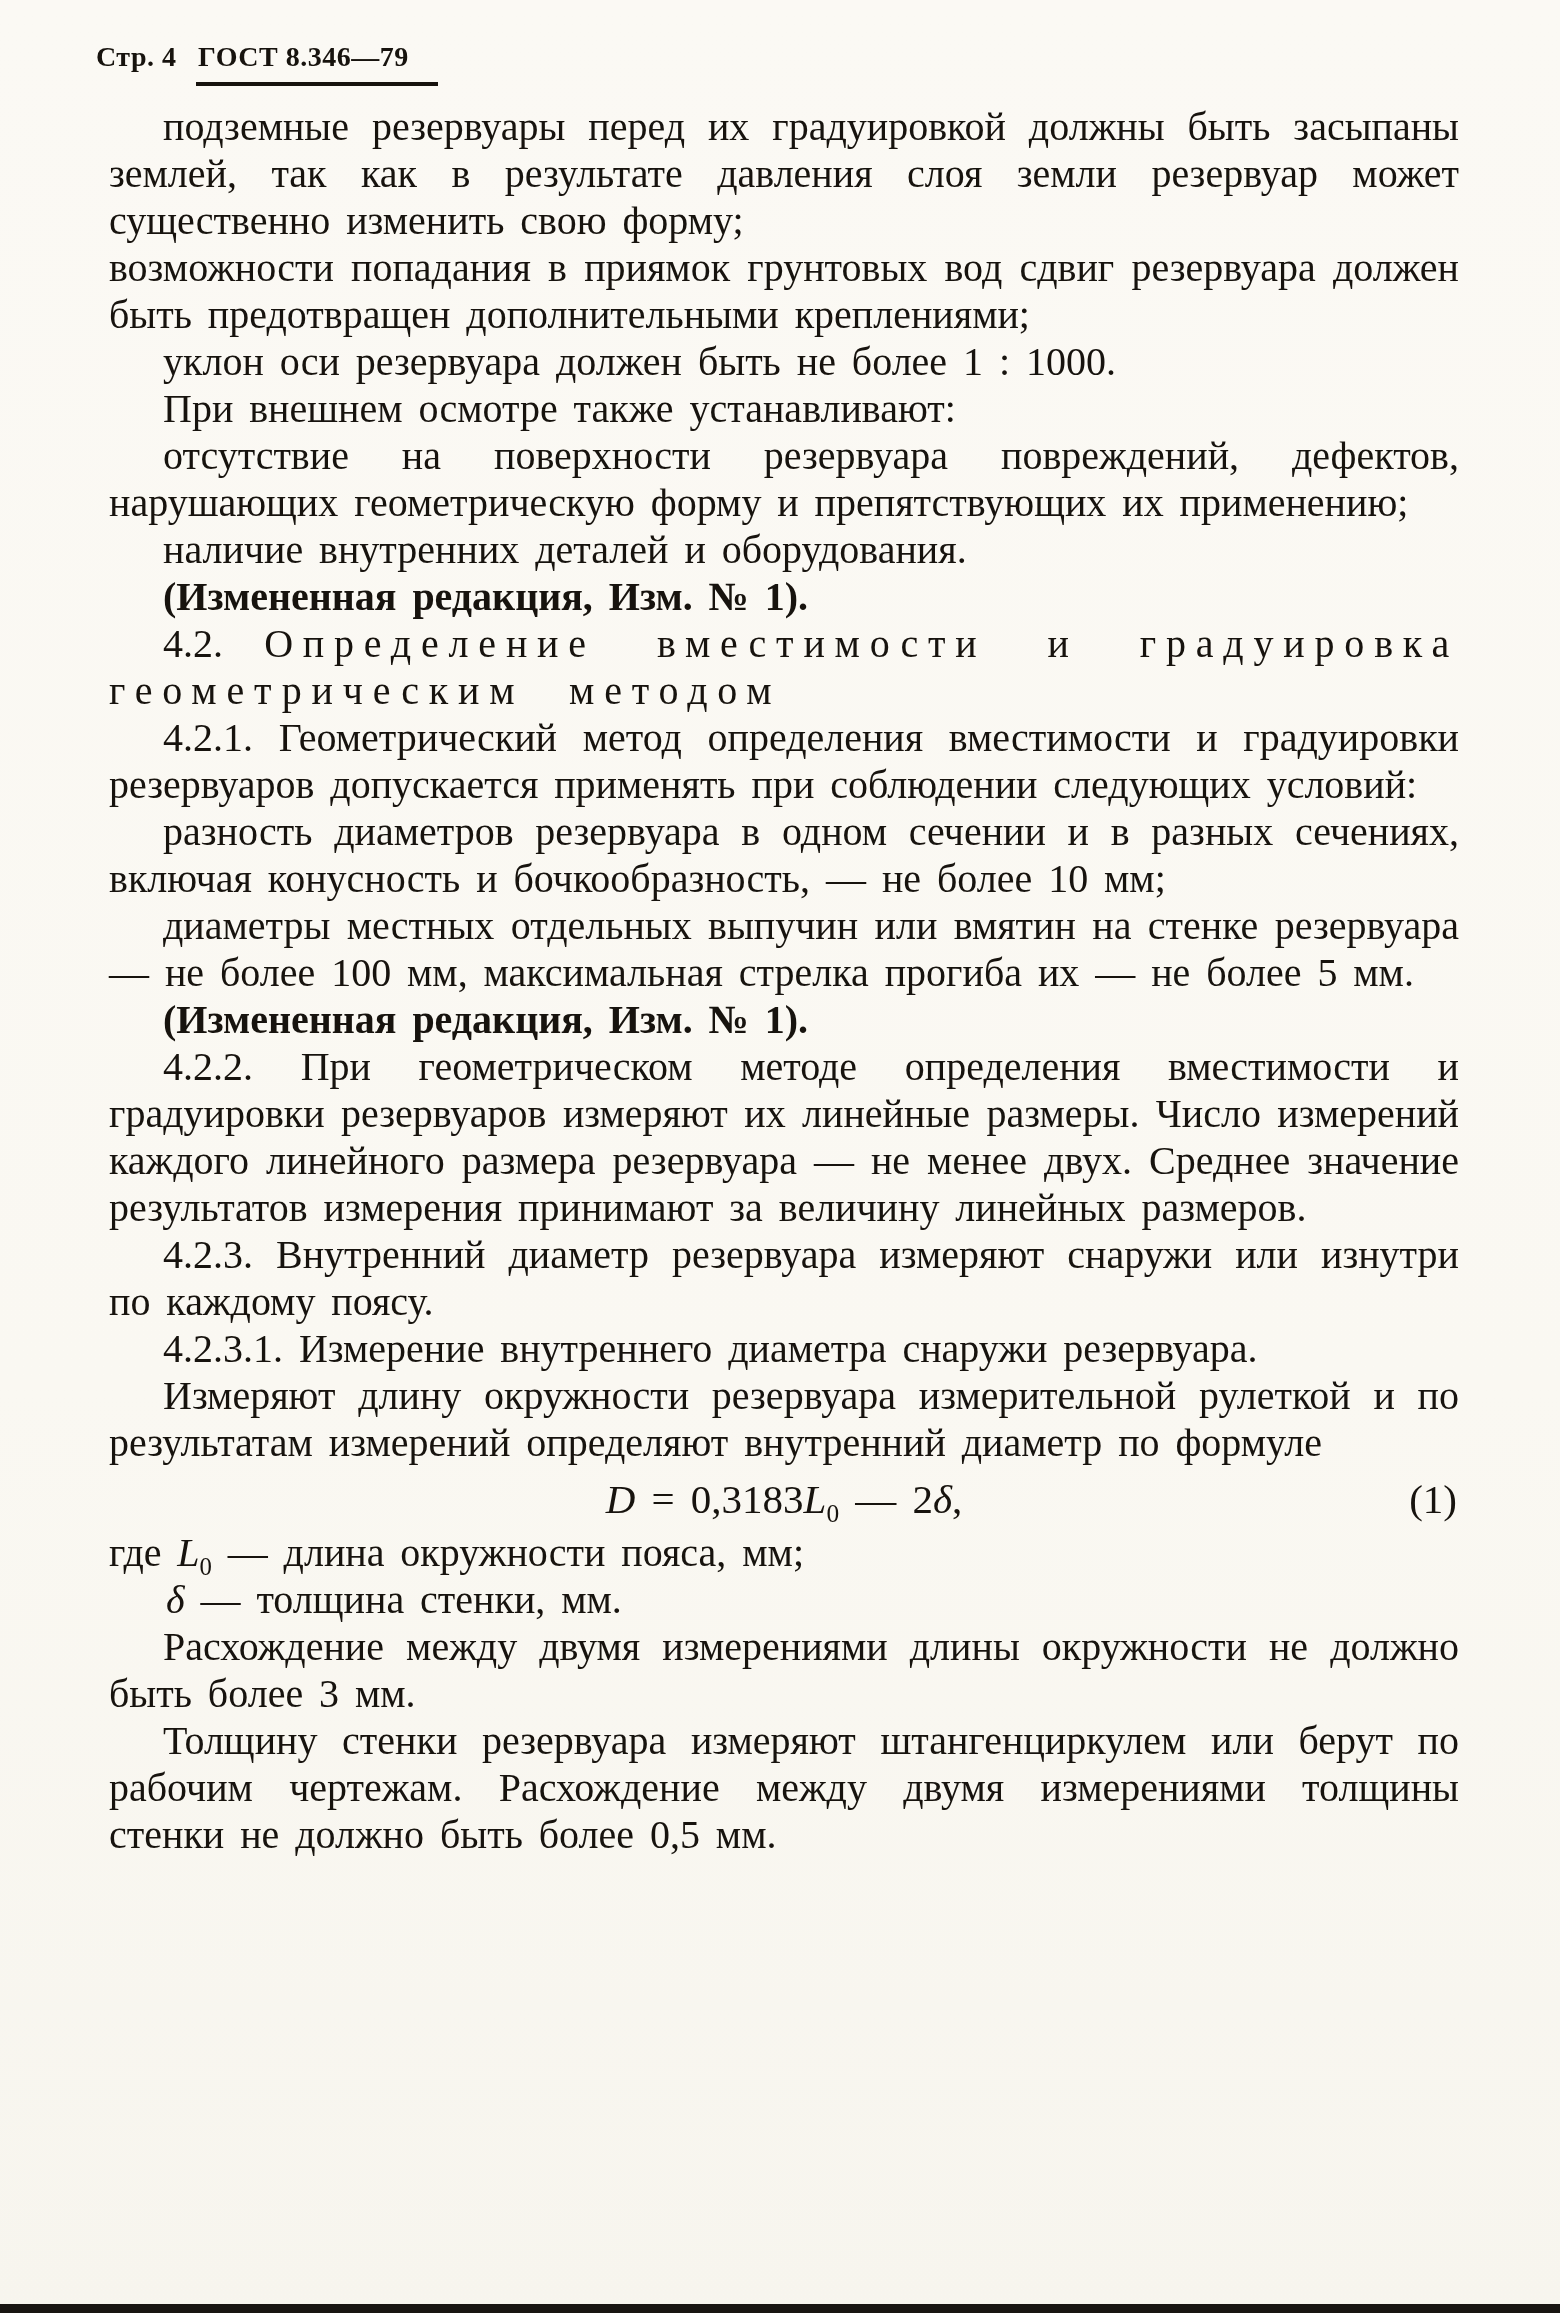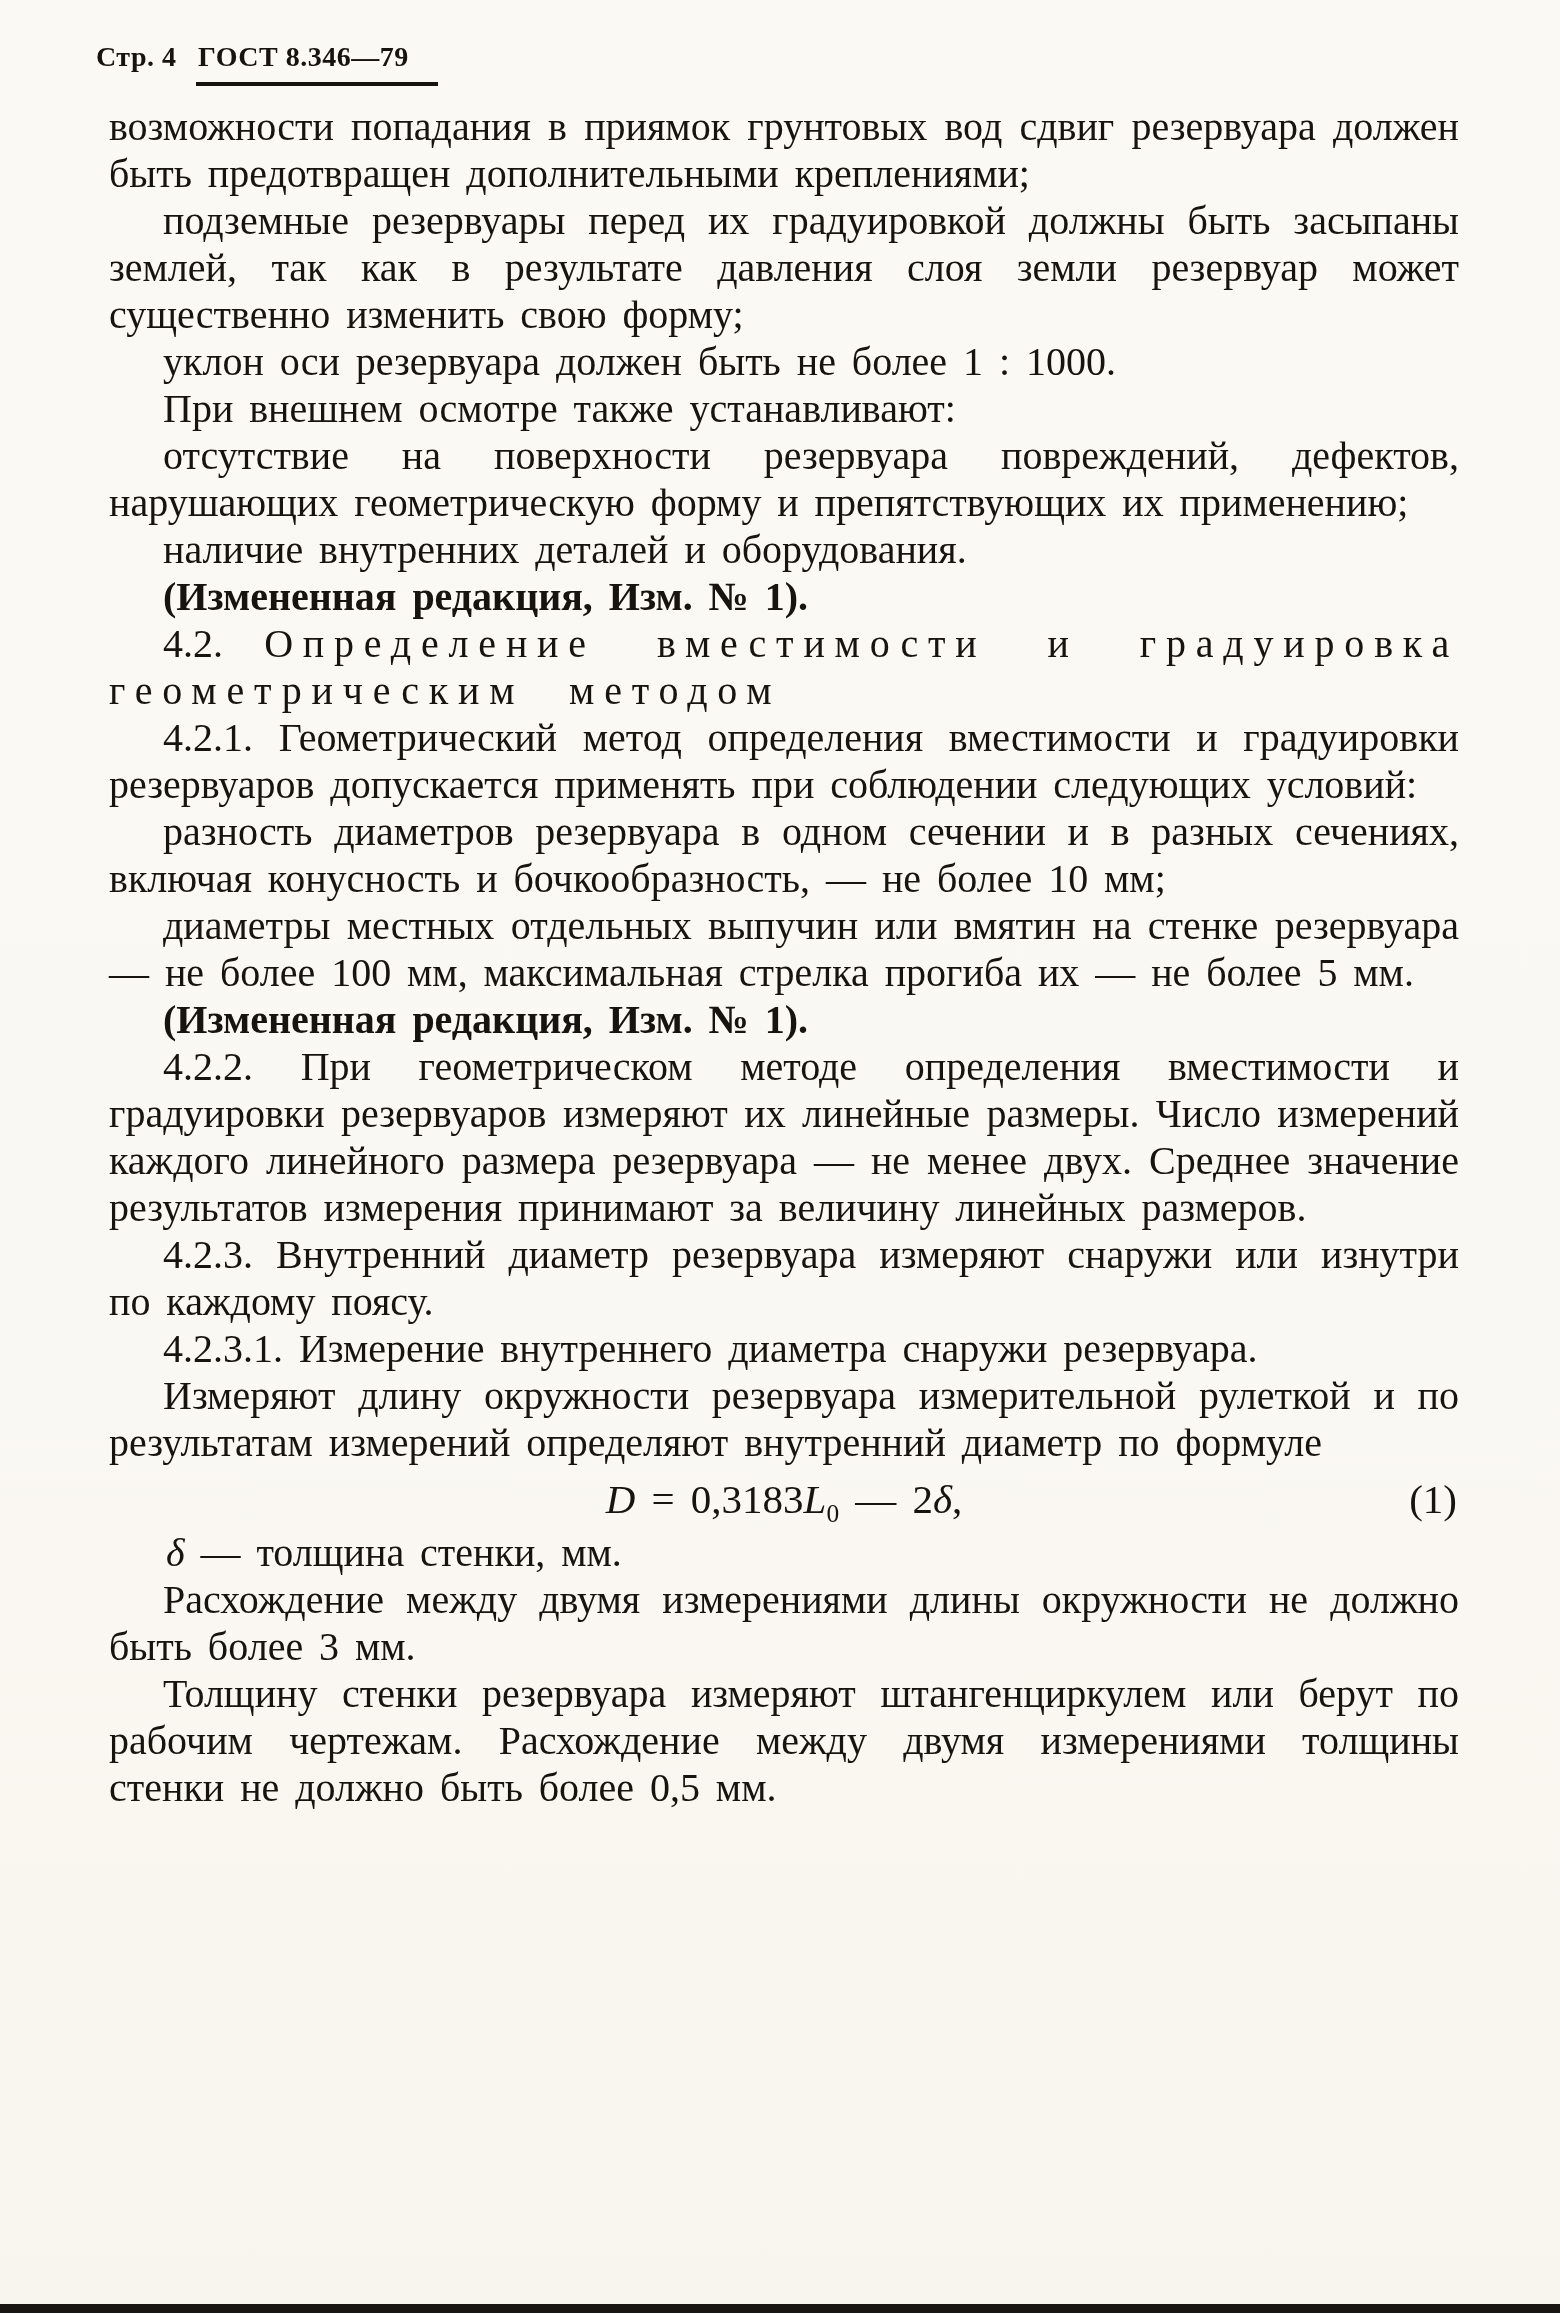--- a/index.html
+++ b/index.html
@@ -59,22 +59,22 @@
 <body>
 
 <div class="page">
 
   <div class="running-header">
     <span class="page-label">Стр. 4</span><span class="doc-number">ГОСТ 8.346—79</span>
   </div>
 
   <div class="content">
 
+    <p class="para indent">подземные резервуары перед их градуировкой должны быть засыпаны землей, так как в результате давления слоя земли резервуар может существенно изменить свою форму;</p>
     <p class="para">возможности попадания в приямок грунтовых вод сдвиг резервуара должен быть предотвращен дополнительными креплениями;</p>
-    <p class="para indent">подземные резервуары перед их градуировкой должны быть засыпаны землей, так как в результате давления слоя земли резервуар может существенно изменить свою форму;</p>
     <p class="para indent">уклон оси резервуара должен быть не более 1 : 1000.</p>
     <p class="para indent">При внешнем осмотре также устанавливают:</p>
     <p class="para indent">отсутствие на поверхности резервуара повреждений, дефектов, нарушающих геометрическую форму и препятствующих их применению;</p>
     <p class="para indent">наличие внутренних деталей и оборудования.</p>
     <p class="para indent bold">(Измененная редакция, Изм. № 1).</p>
 
     <p class="para indent heading">
       <span class="hnum">4.2.</span>
       <span class="spaced">Определение вместимости и градуировка геометрическим методом</span>
     </p>
@@ -86,20 +86,23 @@
     <p class="para indent">4.2.2. При геометрическом методе определения вместимости и градуировки резервуаров измеряют их линейные размеры. Число измерений каждого линейного размера резервуара — не менее двух. Среднее значение результатов измерения принимают за величину линейных размеров.</p>
     <p class="para indent">4.2.3. Внутренний диаметр резервуара измеряют снаружи или изнутри по каждому поясу.</p>
     <p class="para indent">4.2.3.1. Измерение внутреннего диаметра снаружи резервуара.</p>
     <p class="para indent">Измеряют длину окружности резервуара измерительной рулеткой и по результатам измерений определяют внутренний диаметр по формуле</p>
 
     <div class="formula-row">
       <span class="formula-expr"><i>D</i><span> = 0,3183</span><i>L</i><sub>0</sub><span> — 2</span><i>δ</i><span>,</span></span>
       <span class="formula-num">(1)</span>
     </div>
 
+    <p class="para def">
+      <span class="where">где</span><i>L</i><sub>0</sub><span> — длина окружности пояса, мм;</span>
+    </p>
     <p class="para def-delta">
       <i>δ</i><span> — толщина стенки, мм.</span>
     </p>
 
     <p class="para indent">Расхождение между двумя измерениями длины окружности не должно быть более 3 мм.</p>
     <p class="para indent">Толщину стенки резервуара измеряют штангенциркулем или берут по рабочим чертежам. Расхождение между двумя измерениями толщины стенки не должно быть более 0,5 мм.</p>
 
   </div>
 
   <div class="scan-edge"></div>

